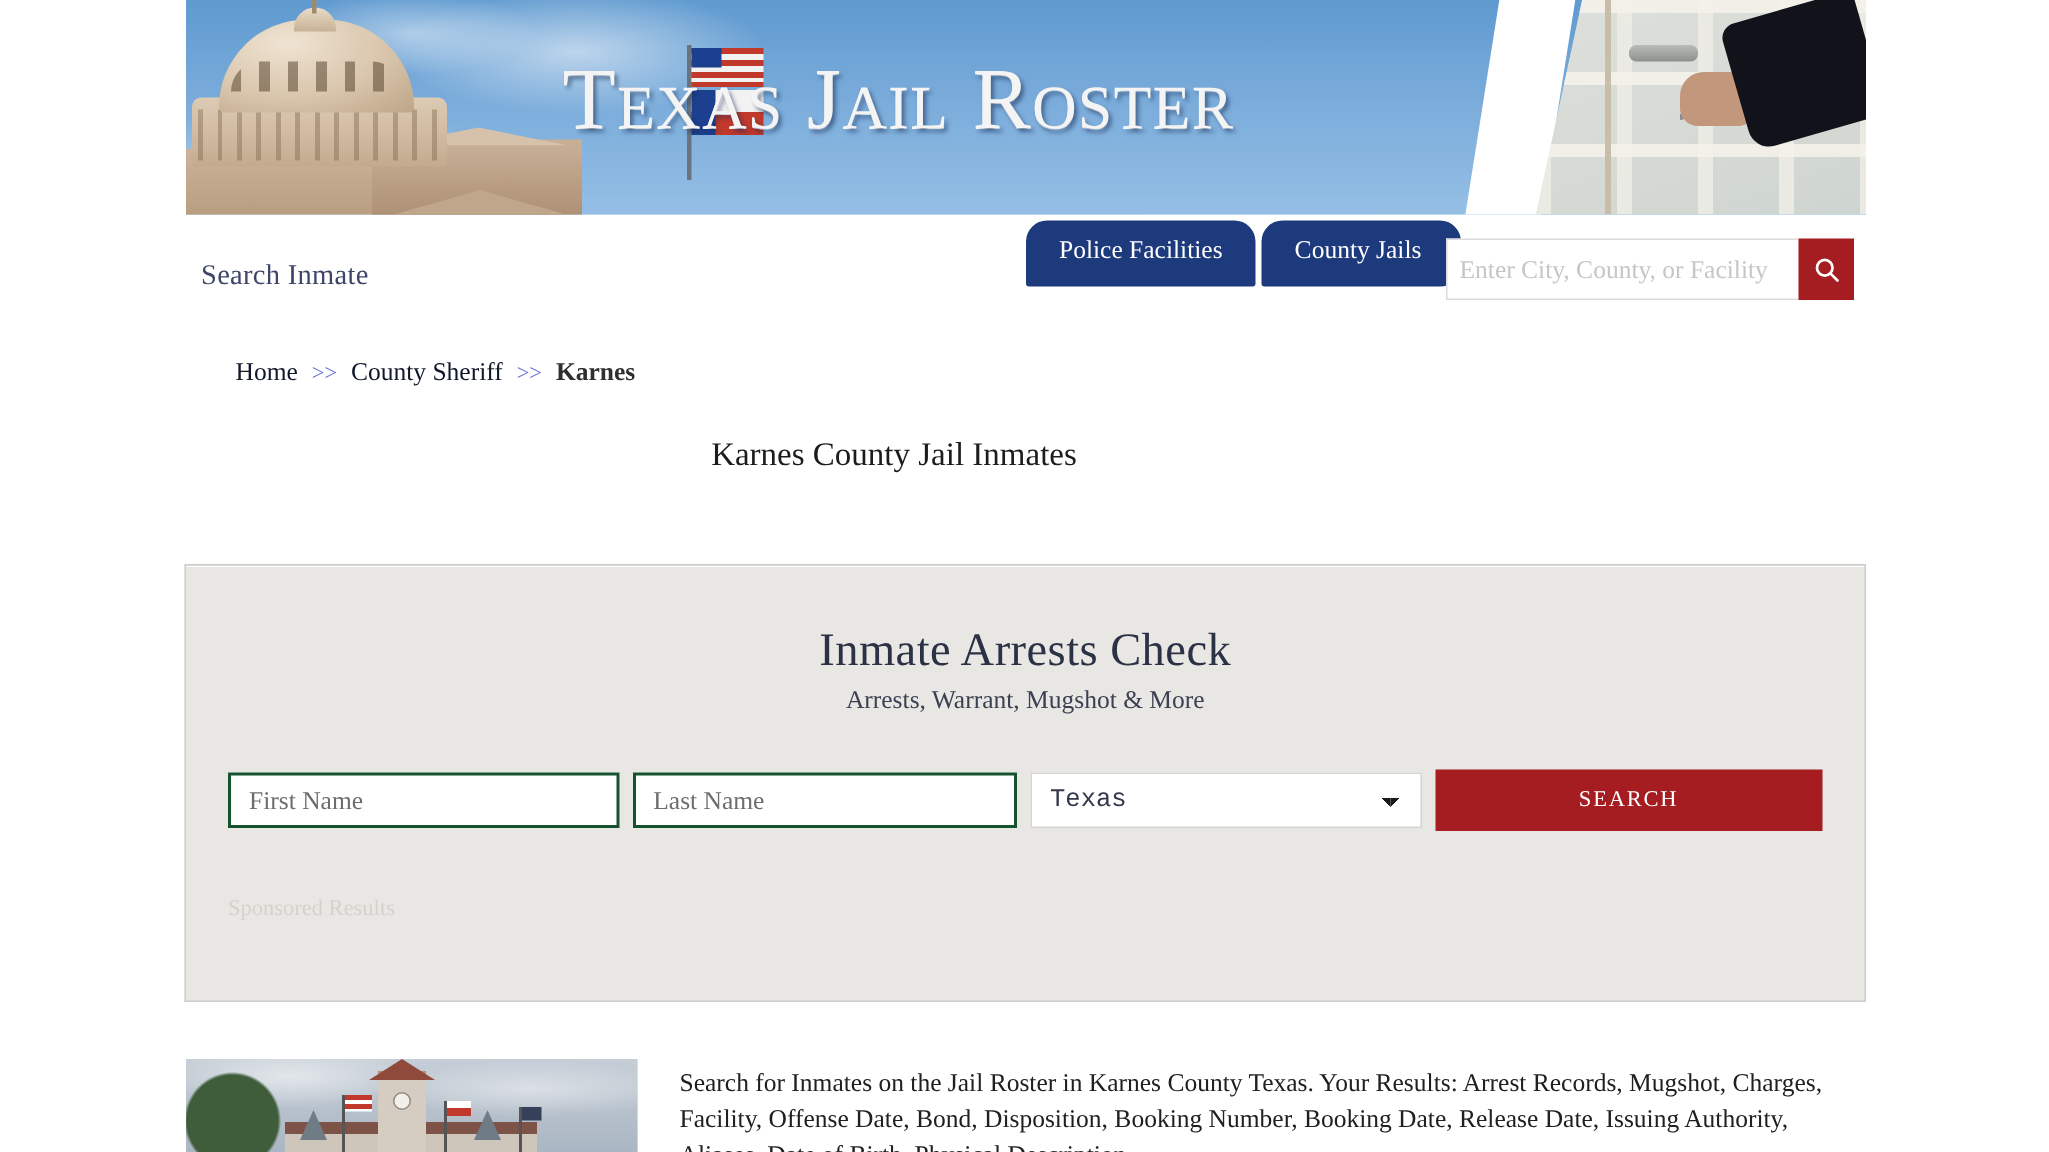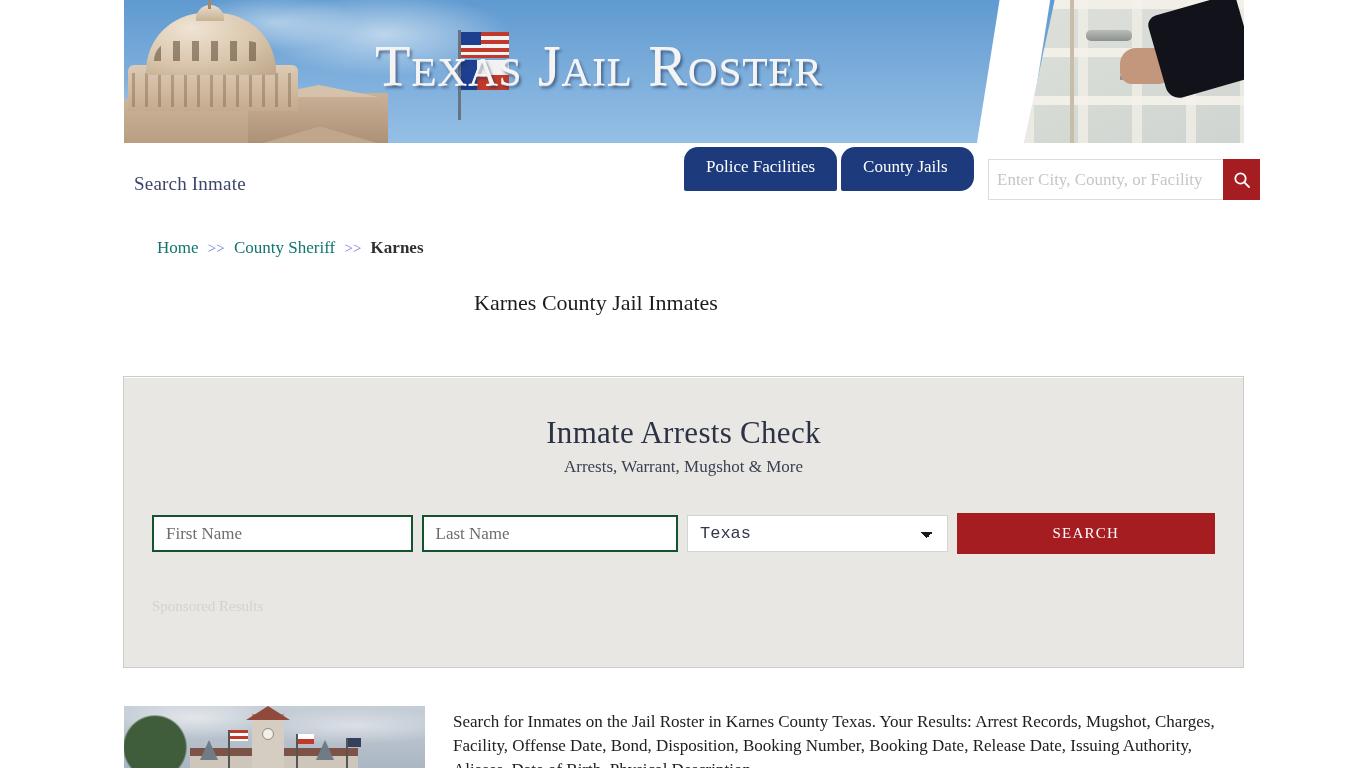--- a/index.html
+++ b/index.html
@@ -177,35 +177,34 @@
     position: absolute; left: 840px; top: 16px;
     display: flex; align-items: stretch;
   }
   .search-input {
     width: 235px; height: 41px;
     border: 1px solid #dcdcdc; border-right: none;
     background: #fff;
     font-family: "Liberation Serif", "DejaVu Serif", serif;
     font-size: 17px; color: #333; padding: 0 8px;
     outline: none;
-    margin-left: 24px;
   }
   .search-input::placeholder { color: #c6c6c6; }
   .search-btn {
     width: 37px; height: 41px; border: none;
     background: #a51c21; color: #fff; cursor: pointer;
     display: flex; align-items: center; justify-content: center;
   }
 
   
   .crumb {
     position: absolute; left: 157px; top: 238px;
     font-size: 17px; color: #3b3b3b;
   }
-  .crumb a { color: #0f766e; text-decoration: none; }
+  .crumb a { color: #0f172a; text-decoration: none; }
   .crumb .sep { color: #6b73d8; margin: 0 5px; font-size: 15px; }
   .crumb .cur { color: #2f2f2f; font-weight: bold; }
 
   
   .ptitle {
     position: absolute; left: 0; right: 0; top: 290px;
     text-align: center; font-size: 22px; color: #1c1c1c;
   }
 
   

